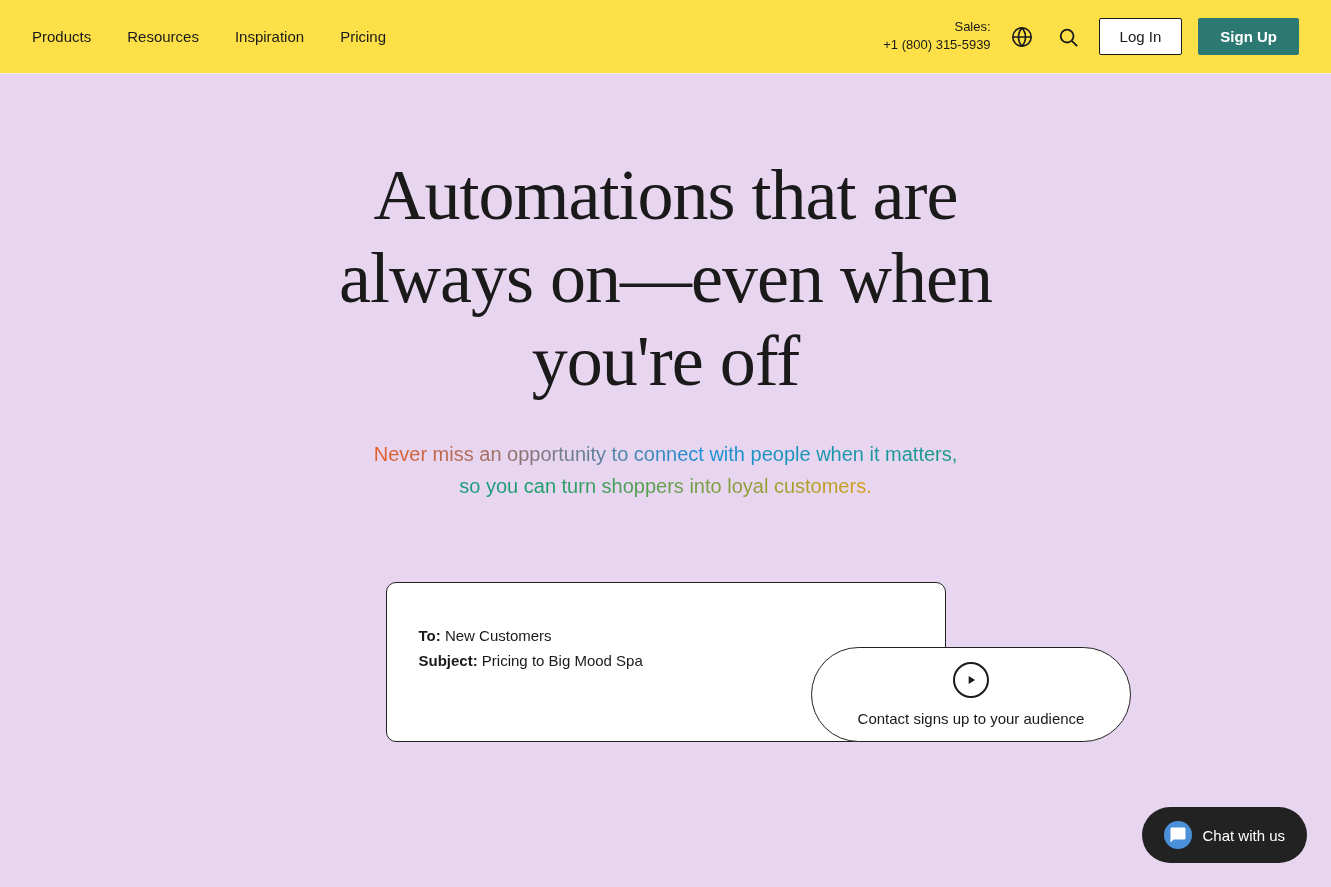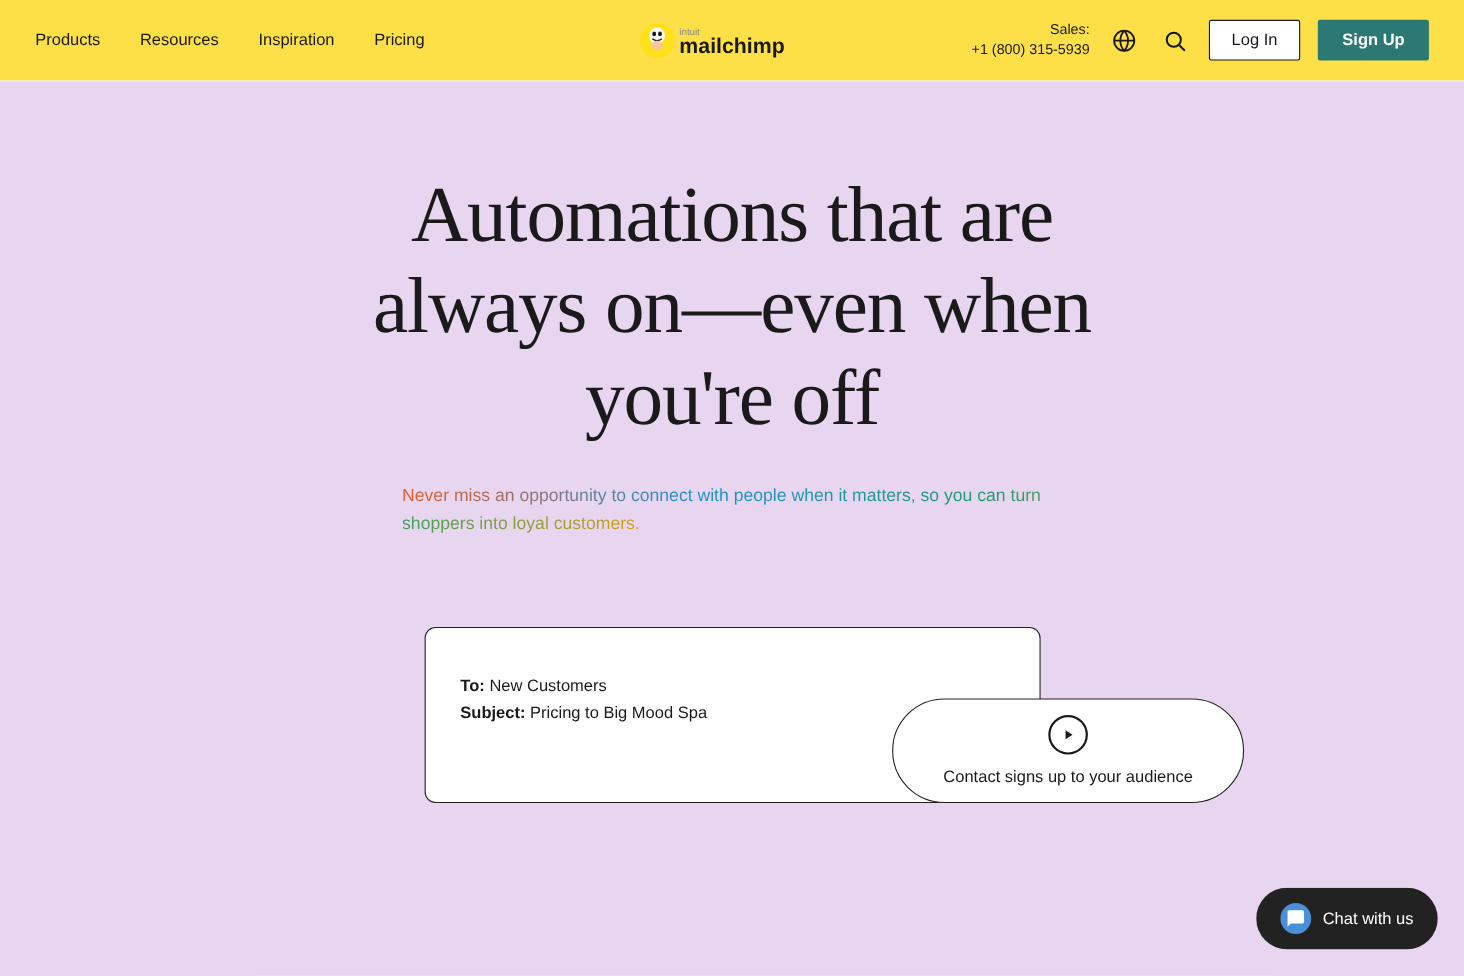--- a/index.html
+++ b/index.html
@@ -95,23 +95,23 @@
       font-weight: 400;
       color: #1a1a1a;
       text-align: center;
       max-width: 700px;
       line-height: 1.15;
       font-family: Georgia, 'Times New Roman', serif;
       letter-spacing: -1px;
     }
     .hero-subtitle {
       margin-top: 36px;
-      font-size: 16px;
+      font-size: 20px;
       color: #444;
-      text-align: left;
+      text-align: center;
       max-width: 600px;
       line-height: 1.6;
     }
     .hero-subtitle .colorful {
       background: linear-gradient(90deg, #e85d26, #1a90d5, #1a9e6b, #d4a017);
       -webkit-background-clip: text;
       -webkit-text-fill-color: transparent;
       background-clip: text;
     }
 
@@ -222,35 +222,20 @@
 <body>
 
 <nav>
   <div class="nav-left">
     <a class="nav-item">Products</a>
     <a class="nav-item">Resources</a>
     <a class="nav-item">Inspiration</a>
     <a class="nav-item">Pricing</a>
   </div>
 
-  <div class="nav-logo">
-    <svg class="logo-svg" viewBox="0 0 200 50" xmlns="http://www.w3.org/2000/svg">
-
-      <circle cx="22" cy="25" r="18" fill="#ffe01b"></circle>
-      <ellipse cx="22" cy="20" rx="8" ry="9" fill="#fff"></ellipse>
-      <ellipse cx="19" cy="18" rx="2" ry="2.5" fill="#1a1a1a"></ellipse>
-      <ellipse cx="25" cy="18" rx="2" ry="2.5" fill="#1a1a1a"></ellipse>
-      <path d="M17 23 Q22 27 27 23" stroke="#1a1a1a" stroke-width="1.5" fill="none"></path>
-      <ellipse cx="22" cy="30" rx="6" ry="5" fill="#f5c6a0"></ellipse>
-
-      <text x="45" y="19" font-size="10" fill="#888" font-family="Arial, sans-serif" font-weight="400">intuit</text>
-
-      <text x="45" y="38" font-size="22" fill="#1a1a1a" font-family="Arial, sans-serif" font-weight="700">mailchimp</text>
-    </svg>
-  </div>
 
   <div class="nav-right">
     <div class="sales-info">
       <div class="sales-label">Sales:</div>
       <div class="sales-phone">+1 (800) 315-5939</div>
     </div>
     <button class="icon-btn" title="Language">
       <svg width="22" height="22" viewBox="0 0 24 24" fill="none" stroke="currentColor" stroke-width="1.8">
         <circle cx="12" cy="12" r="10"></circle>
         <path d="M2 12h20M12 2a15 15 0 0 1 0 20M12 2a15 15 0 0 0 0 20"></path>

